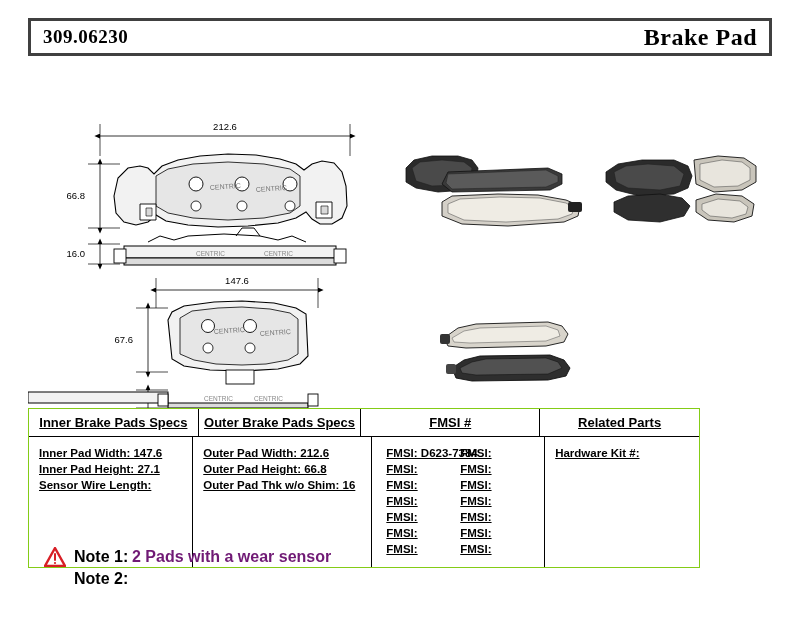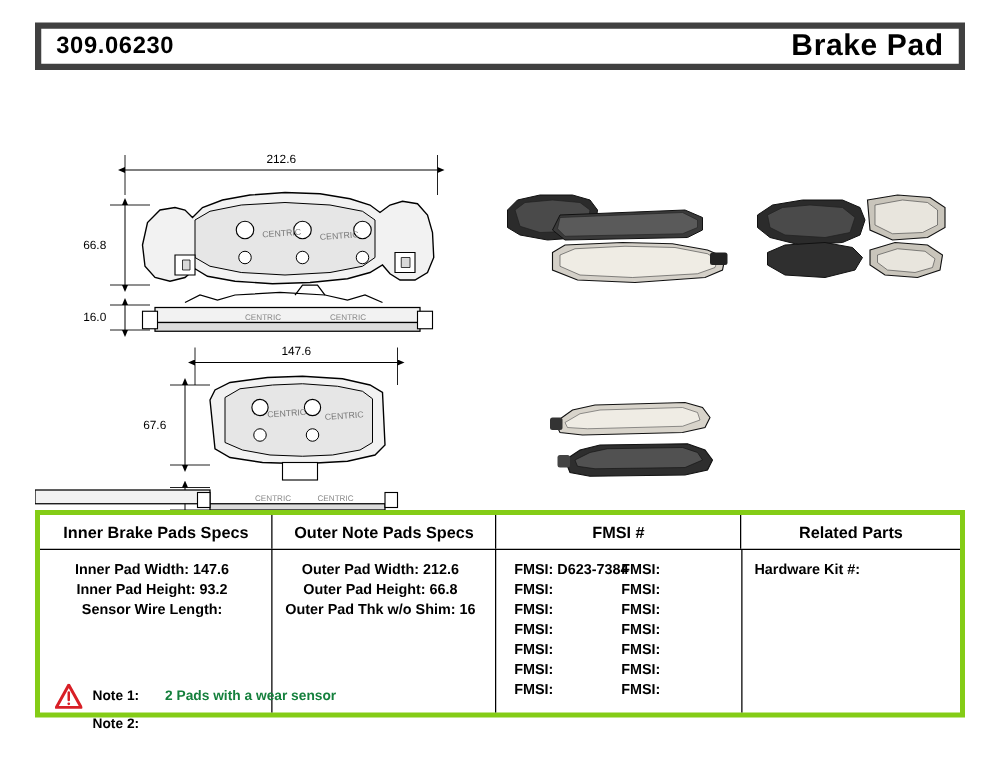--- a/index.html
+++ b/index.html
@@ -20,22 +20,23 @@
     left: 28px;
     top: 18px;
     width: 744px;
     height: 582px;
   }
 
   
   .header {
     position: relative;
     height: 38px;
-    border: 5px solid #404040;
+    border: 3px solid #404040;
     box-sizing: border-box;
+    font-family: Liberation Serif, serif;
   }
   .header .part-number {
     position: absolute;
     left: 12px;
     top: 50%;
     transform: translateY(-50%);
     font-size: 19px;
     font-weight: bold;
     letter-spacing: 0.5px;
   }
@@ -55,23 +56,24 @@
     height: 352px;
     box-sizing: border-box;
   }
   .drawing svg { display: block; }
 
   
   .spec-table {
     position: absolute;
     left: 0;
     top: 390px;
-    width: 744px;
-    border: 4px solid #84cc16;
+    width: 672px;
+    border: 1px solid #84cc16;
     box-sizing: border-box;
+    text-decoration: underline;
   }
   .spec-header {
     display: flex;
     border-bottom: 1px solid #000;
   }
   .spec-body {
     display: flex;
     min-height: 118px;
   }
   .col {
@@ -87,49 +89,49 @@
     text-align: center;
     font-size: 13px;
     font-weight: bold;
     padding: 6px 0 6px 0;
   }
   .spec-body .col {
     padding: 8px 10px 10px 10px;
     font-size: 11.5px;
     font-weight: bold;
   }
-  .right-rows { text-align: center; }
+  .right-rows { text-align: left; }
   .right-rows .row { padding: 2px 6px 2px 0; white-space: nowrap; }
   .fmsi-grid {
     display: flex;
     gap: 0px;
     padding-left: 4px;
   }
   .fmsi-col { width: 50%; }
   .fmsi-col .row { padding: 2px 0; white-space: nowrap; }
   .related .row { padding: 2px 0; }
 
   
   .notes {
     position: absolute;
     left: 0;
     top: 528px;
     width: 744px;
-    font-size: 11px;
+    font-size: 16px;
     font-weight: bold;
   }
   .note-line {
     display: flex;
     align-items: center;
     height: 22px;
     padding-left: 46px;
     position: relative;
   }
   .note-label { width: 58px; }
-  .note-value { color: #15803d; }
+  .note-value { color: #701a75; }
   .warn-icon {
     position: absolute;
     left: 16px;
     top: 1px;
     width: 22px;
     height: 20px;
   }
 </style>
 </head>
 <body>
@@ -290,28 +292,28 @@
         <path d="M424,312 L436,304 L452,300 L522,299 L536,304 L542,312 L538,320 L520,324 L444,325 L428,322 Z" fill="#2e2e2e" stroke="#111" stroke-width="0.9"></path>
         <path d="M432,312 L444,306 L458,303 L518,302 L530,306 L534,312 L520,318 L448,319 L434,317 Z" fill="#515151" stroke="#111" stroke-width="0.5"></path>
         <rect x="418" y="308" width="10" height="10" rx="2" fill="#444"></rect>
       </g>
     </svg>
   </div>
 
   <div class="spec-table">
     <div class="spec-header">
       <div class="col c1">Inner Brake Pads Specs</div>
-      <div class="col c2">Outer Note Pads Specs</div>
+      <div class="col c2">Outer Brake Pads Specs</div>
       <div class="col c3">FMSI #</div>
       <div class="col c4">Related Parts</div>
     </div>
     <div class="spec-body">
       <div class="col c1 right-rows">
         <div class="row">Inner Pad Width: 147.6</div>
-        <div class="row">Inner Pad Height: 93.2</div>
+        <div class="row">Inner Pad Height: 27.1</div>
         <div class="row">Sensor Wire Length:</div>
       </div>
       <div class="col c2 right-rows">
         <div class="row">Outer Pad Width: 212.6</div>
         <div class="row">Outer Pad Height: 66.8</div>
         <div class="row">Outer Pad Thk w/o Shim: 16</div>
       </div>
       <div class="col c3">
         <div class="fmsi-grid">
           <div class="fmsi-col">

